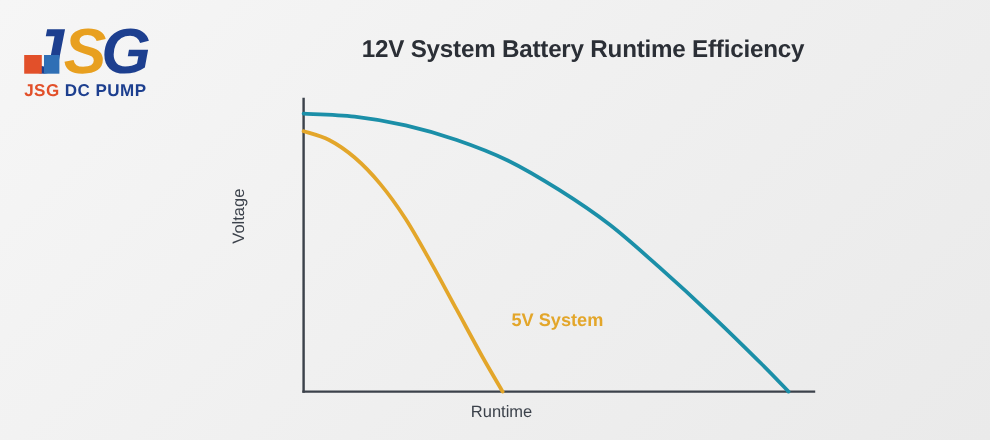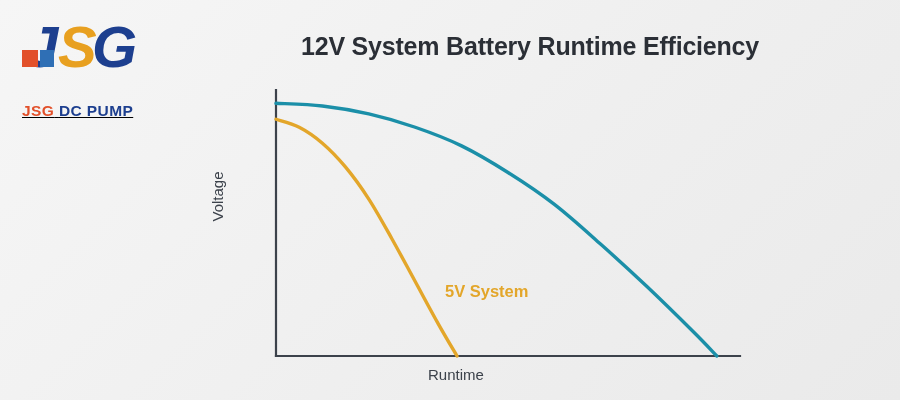--- a/index.html
+++ b/index.html
@@ -78,38 +78,37 @@
     position: absolute;
     left: 22px;
     top: 36px;
     width: 14px;
     height: 17px;
     background: #2f6fb5;
   }
   .logo-text {
     position: absolute;
     left: 4px;
-    top: 88px;
+    top: 60px;
     font-size: 15.5px;
     font-weight: bold;
     letter-spacing: 0.4px;
     white-space: nowrap;
-    text-decoration: underline;
   }
   .logo-text .jsg { color: #e2502a; }
   .logo-text .dc  { color: #1d3f8f; }
 
   
   .chart-title {
     position: absolute;
     left: 190px;
     top: 32px;
     width: 680px;
     text-align: center;
-    font-size: 25px;
+    font-size: 22px;
     font-weight: bold;
     color: #2b2f36;
     letter-spacing: -0.2px;
   }
   .chart-wrap {
     position: absolute;
     left: 200px;
     top: 70px;
     width: 660px;
     height: 320px;
@@ -181,16 +180,16 @@
         <line id="axis-y" x1="76" y1="20" x2="76" y2="286" stroke="#3c424b" stroke-width="2.2" stroke-linecap="square"></line>
         <line id="axis-x" x1="76" y1="286" x2="540" y2="286" stroke="#3c424b" stroke-width="2.2" stroke-linecap="square"></line>
       </g>
       <path id="series-0" fill="none" stroke="#1b8fa8" stroke-width="3.4" stroke-linecap="round" stroke-linejoin="round" d="M 76.00 33.30 C 83.73 33.74, 106.93 34.19, 122.40 35.96 C 137.87 37.73, 153.33 40.39, 168.80 43.94 C 184.27 47.49, 199.73 51.92, 215.20 57.24 C 230.67 62.56, 246.13 68.32, 261.60 75.86 C 277.07 83.40, 292.53 92.71, 308.00 102.46 C 323.47 112.21, 338.93 122.41, 354.40 134.38 C 369.87 146.35, 385.33 160.54, 400.80 174.28 C 416.27 188.02, 431.73 202.21, 447.20 216.84 C 462.67 231.47, 482.00 250.53, 493.60 262.06 C 505.20 273.59, 512.93 282.01, 516.80 286.00"></path>
       <path id="series-1" fill="none" stroke="#e3a62a" stroke-width="3.4" stroke-linecap="round" stroke-linejoin="round" d="M 76.00 49.26 C 79.87 50.59, 91.47 53.25, 99.20 57.24 C 106.93 61.23, 114.67 66.55, 122.40 73.20 C 130.13 79.85, 137.87 87.83, 145.60 97.14 C 153.33 106.45, 161.07 117.09, 168.80 129.06 C 176.53 141.03, 184.27 155.22, 192.00 168.96 C 199.73 182.70, 207.47 197.33, 215.20 211.52 C 222.93 225.71, 231.44 241.67, 238.40 254.08 C 245.36 266.49, 253.87 280.68, 256.96 286.00"></path>
     </svg>
 
     <div class="axis-label-y">Voltage</div>
     <div class="axis-label-x">Runtime</div>
 
-    <div class="series-label label-5v" style="color: rgb(227, 166, 42);">5V System</div>
+    <div class="series-label label-5v" style="color: rgb(227, 166, 42); margin-left: 20px;">5V System</div>
   </div>
 
 </div>
 
 </body></html>

